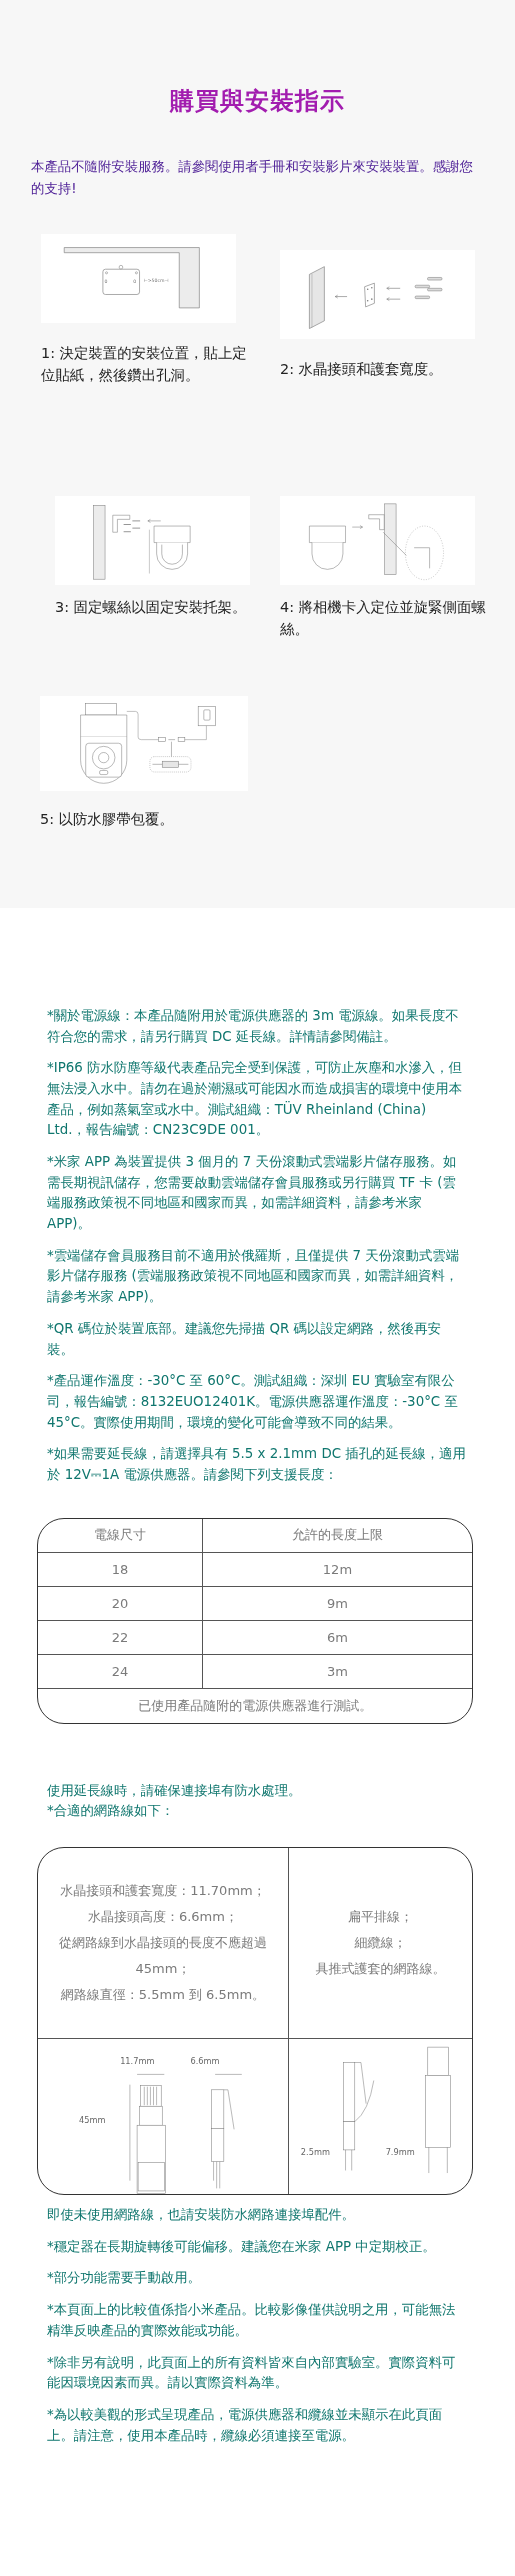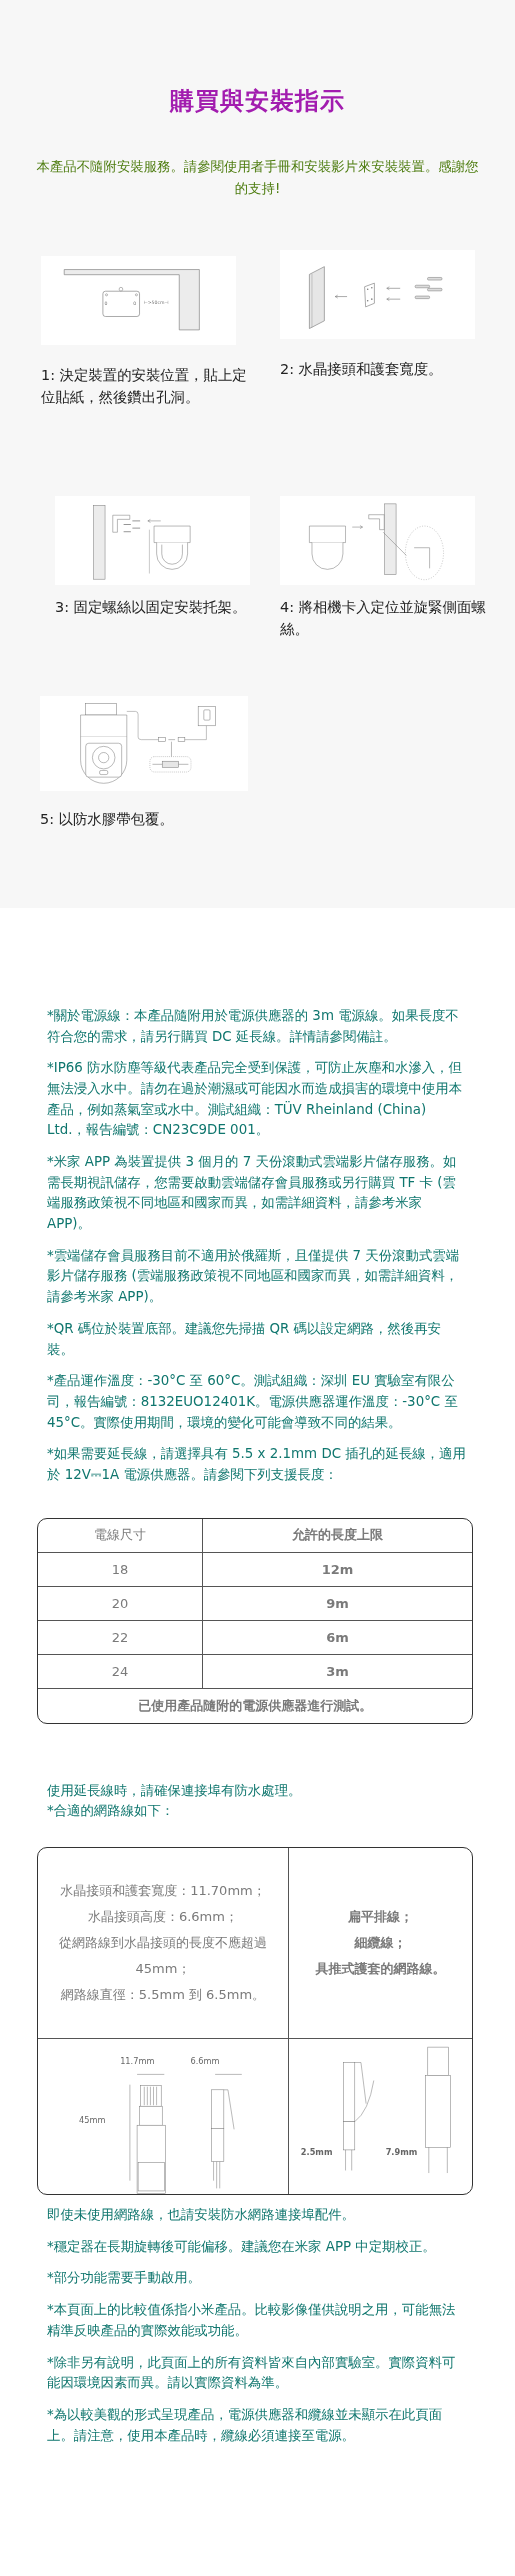--- a/index.html
+++ b/index.html
@@ -2,47 +2,47 @@
 <html style="font-size:8.2px"><head>
 <meta charset="utf-8">
 <style>
   * { box-sizing: border-box; margin: 0; padding: 0; }
   html, body { width: 515px; background: #ffffff; }
   body { font-family: "DejaVu Sans", "Liberation Sans", sans-serif; color: #1f1f1f; }
 
   .guide { background: #f7f7f7; height: 908px; position: relative; }
   .guide-title { position: absolute; top: 85px; left: 0; width: 515px; text-align: center;
     font-size: 24px; font-weight: bold; color: #a21caf; letter-spacing: 1px; }
-  .guide-intro { position: absolute; top: 156px; left: 31px; width: 453px; text-align: center;
-    font-size: 13.4px; line-height: 21.6px; color: #4d7c0f; }
+  .guide-intro { position: absolute; top: 156px; left: 31px; width: 453px; text-align: left;
+    font-size: 13.4px; line-height: 21.6px; color: #4c1d95; }
 
   .step { position: absolute; width: 206px; }
   .step-img { width: 195px; height: 89px; background: #ffffff; position: relative; overflow: hidden; }
   .step-img svg { position: absolute; left: 0; top: 0; width: 195px; height: 89px; }
   .step-label { margin-top: 18.5px; font-size: 14.4px; line-height: 22px; color: #222; width: 206px; }
-  .step.s1 { left: 41px; top: 256px; }
+  .step.s1 { left: 41px; top: 234px; }
   .step.s2 { left: 280px; top: 250px; }
   .step.s3 { left: 41px; top: 496px; margin-left: 14px; }
   .step.s4 { left: 280px; top: 496px; }
   .step.s5 { left: 40px; top: 696px; }
   .step.s3 .step-label, .step.s4 .step-label { margin-top: 11.3px; }
   .step.s5 .step-img { width: 208px; height: 95px; }
   .step.s5 .step-img svg { width: 208px; height: 95px; }
   .step.s5 .step-label { margin-top: 16.5px; }
 
   .notes { padding: 98px 47px 0 47px; }
   .note { font-size: 13.4px; line-height: 20.6px; color: #0f766e; margin-bottom: 11.3px; width: 420px; }
   .note-tight { margin-bottom: 0; }
 
-  .table-wrap { margin: 32px 0 0 -9.8px; width: 436px; border: 1px solid #333; border-radius: 10px; overflow: hidden; background: #fff; }
+  .table-wrap { margin: 32px 0 0 -9.8px; width: 436px; border: 1px solid #333; border-radius: 27px; overflow: hidden; background: #fff; }
   table { width: 100%; border-collapse: collapse; }
   td, th { border: 0.5px solid #555; color: #7a7a7a; font-weight: normal; text-align: center; font-size: 13px; height: 34px; }
   tr:first-child th, tr:first-child td { border-top: none; }
   tr td:first-child, tr th:first-child { border-left: none; }
-  tr td:last-child, tr th:last-child { border-right: none; font-weight: bold; }
+  tr td:last-child, tr th:last-child { border-right: none; }
   tr:last-child td { border-bottom: none; }
   .t1 col.c1 { width: 164px; }
 
   .after-table { margin-top: 57px; }
 
   .t2 col.c1 { width: 250px; }
   .t2 th { height: 35px; }
   .t2 td.txt { text-align: center; vertical-align: middle; padding: 6.2px 3.1px; font-size: 13px; line-height: 26px; height: 191px; }
   .t2 td.txt.right { line-height: 26px; }
   .t2 td.fig { height: 155px; position: relative; padding: 0; }

